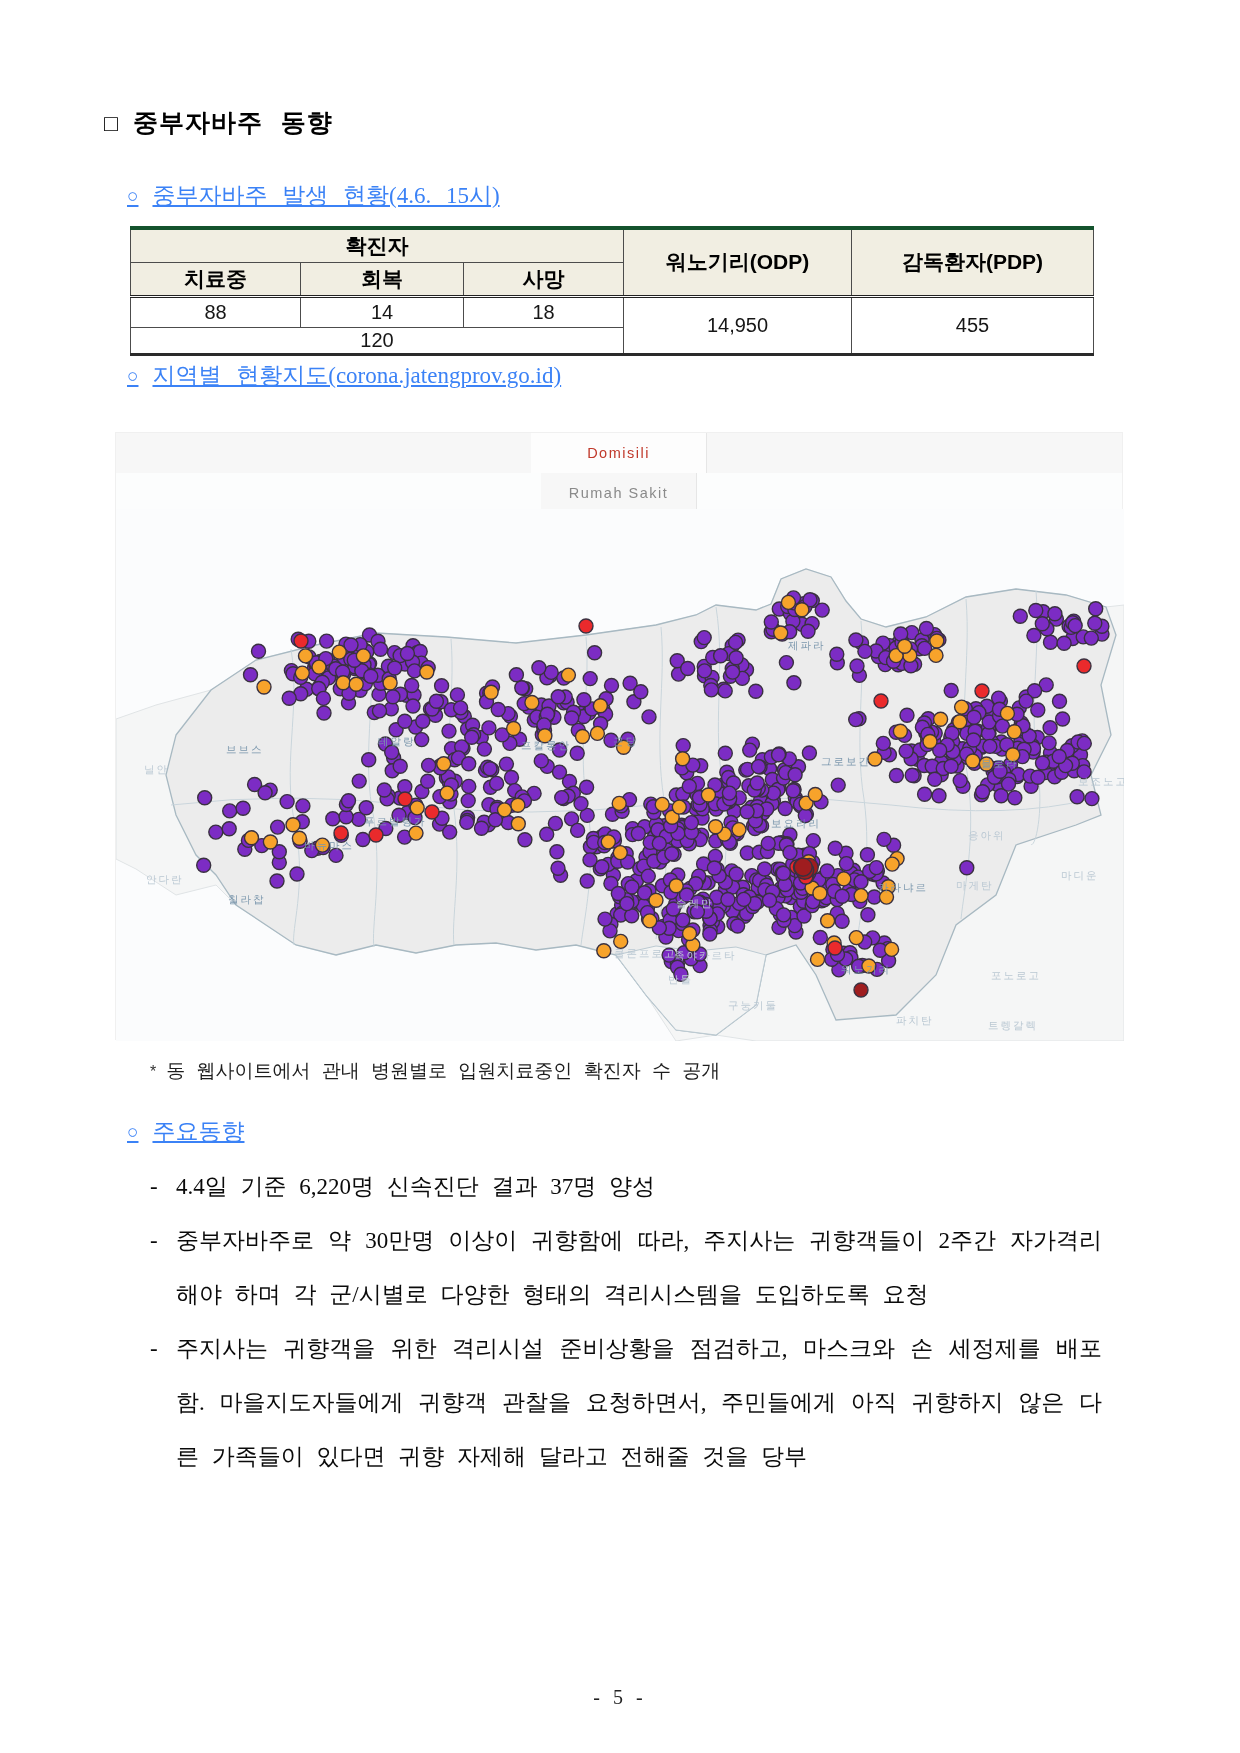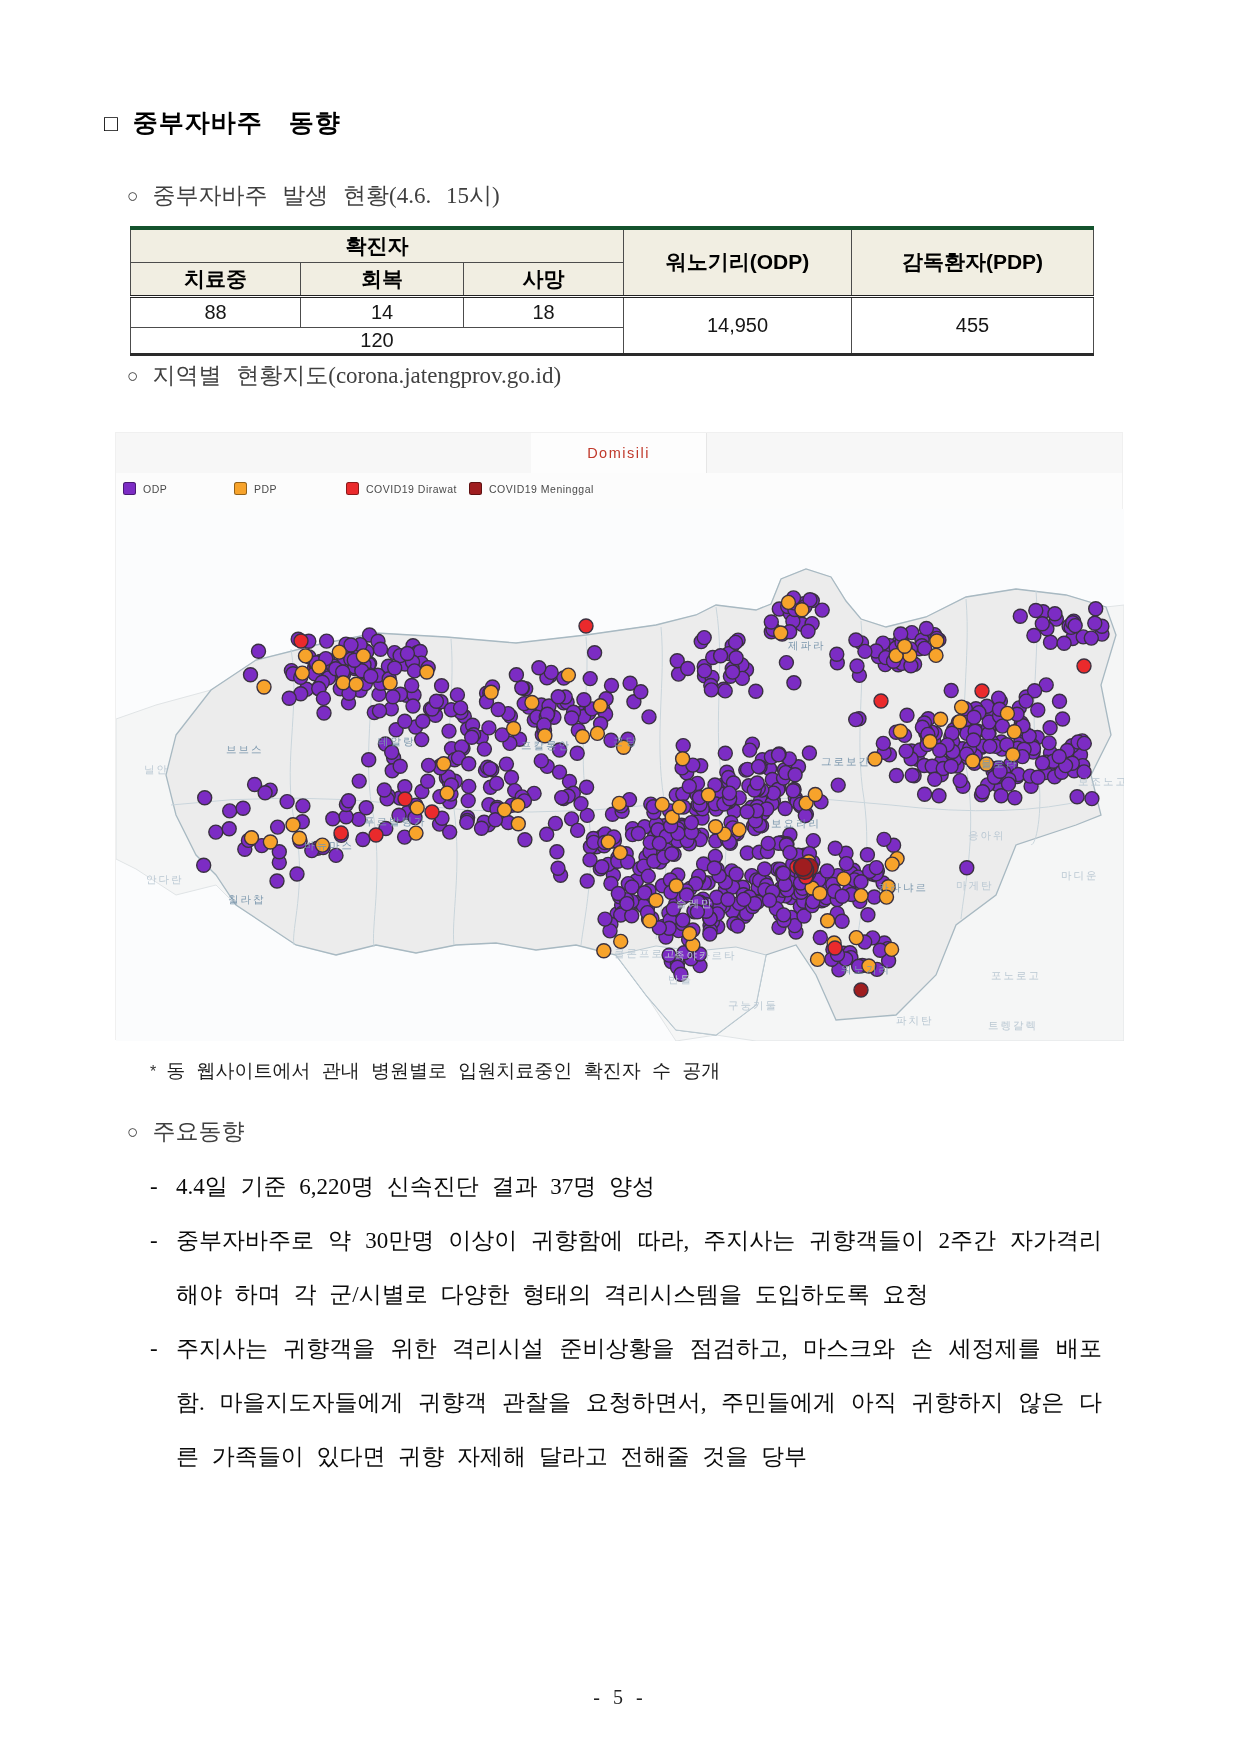--- a/index.html
+++ b/index.html
@@ -4,25 +4,25 @@
 <style>
   html,body{margin:0;padding:0;}
   body{
     width:1240px;height:1753px;position:relative;background:#ffffff;
     font-family:"Liberation Serif", serif;color:#111;overflow:hidden;
   }
   .abs{position:absolute;}
 
   
   .doc-heading{
-    left:104px;top:106px;font-family:Liberation Mono, monospace;
+    left:104px;top:106px;font-family:Liberation Sans, sans-serif;
     font-weight:bold;font-size:25px;letter-spacing:1px;word-spacing:10px;color:#000;
   }
   .doc-heading .box-marker{font-weight:normal;font-size:23px;margin-right:14px;}
-  .line-title{font-size:23px;word-spacing:9px;color:#404040;}
+  .line-title{font-size:23px;word-spacing:9px;color:#3b82f6;text-decoration:underline;}
   .line-title .circle-marker{font-size:19px;margin-right:14px;position:relative;top:-1px;}
   .outbreak-line{left:127px;top:180px;}
   .maptitle-line{left:127px;top:360px;}
   .trends-line{left:127px;top:1116px;}
 
   
   .stat-table{left:130px;top:226px;border-collapse:collapse;width:963px;
     font-family:"Liberation Sans",sans-serif;table-layout:fixed;}
   .stat-table th,.stat-table td{border:1px solid #4c4c4c;text-align:center;padding:0;}
   .stat-table{border-top:4px solid #14532d;border-bottom:3px solid #2a2a2a;}
@@ -107,38 +107,20 @@
 
 <div class="abs line-title maptitle-line">
   <span class="circle-marker">○</span><span>지역별 현황지도(corona.jatengprov.go.id)</span>
 </div>
 
 <div class="abs map-widget">
   <div class="tab-bar">
     <div class="tab active" style="color: rgb(192, 57, 43);">Domisili</div>
     <div class="tab inactive">Rumah Sakit</div>
     <div class="tab-filler"></div>
-  </div>
-  <div class="legend-row">
-    <div class="legend-item" style="left:7px">
-      <span class="legend-swatch" style="background: rgb(124, 44, 196);"></span>
-      <span>ODP</span>
-    </div>
-    <div class="legend-item" style="left:118px">
-      <span class="legend-swatch" style="background: rgb(247, 163, 43);"></span>
-      <span>PDP</span>
-    </div>
-    <div class="legend-item" style="left:230px">
-      <span class="legend-swatch" style="background: rgb(234, 42, 44);"></span>
-      <span>COVID19 Dirawat</span>
-    </div>
-    <div class="legend-item" style="left:353px">
-      <span class="legend-swatch" style="background: rgb(159, 29, 31);"></span>
-      <span>COVID19 Meninggal</span>
-    </div>
   </div>
   <div class="map-canvas">
     <svg id="map-svg" width="1008" height="532" viewBox="0 0 1008 532" xmlns="http://www.w3.org/2000/svg">
       <rect x="0" y="0" width="1008" height="532" fill="#fbfcfd"></rect>
 
       <path fill="#f5f6f6" stroke="#e0e4e6" stroke-width="1" d="M0,210 L40,196 95,181 140,151 200,136 260,124 330,128 400,134 470,126 540,116 580,106 600,96 640,101 655,95 665,70 690,60 715,68 730,92 745,110 770,118 810,108 850,88 900,80 950,86 990,98 1008,96 L1008,532 L640,532 600,526 560,532 530,486 500,446 460,436 420,441 380,434 340,436 300,444 260,436 220,446 180,436 150,416 120,396 100,376 60,386 20,360 0,350 Z"></path>
 
       <path fill="#ececec" stroke="#a8b9c2" stroke-width="1.3" d="M60,226 L95,181 140,151 200,136 260,124 330,128 400,134 470,126 540,116 580,106 600,96 640,101 655,95 665,70 690,60 715,68 730,92 745,110 770,118 810,108 850,88 900,80 950,86 990,98 1000,126 985,176 995,226 975,266 985,306 960,316 900,336 880,386 840,416 820,466 780,506 720,511 700,466 680,436 650,446 640,496 600,526 560,521 530,486 500,446 460,436 420,441 380,434 340,436 300,444 260,436 220,446 180,436 150,416 120,396 100,366 80,346 60,306 50,266 Z"></path>
 
       <path fill="#f3f4f4" stroke="#bccad2" stroke-width="1" d="M500,446 L530,486 560,521 600,526 640,496 650,446 620,438 580,442 540,437 Z"></path>

